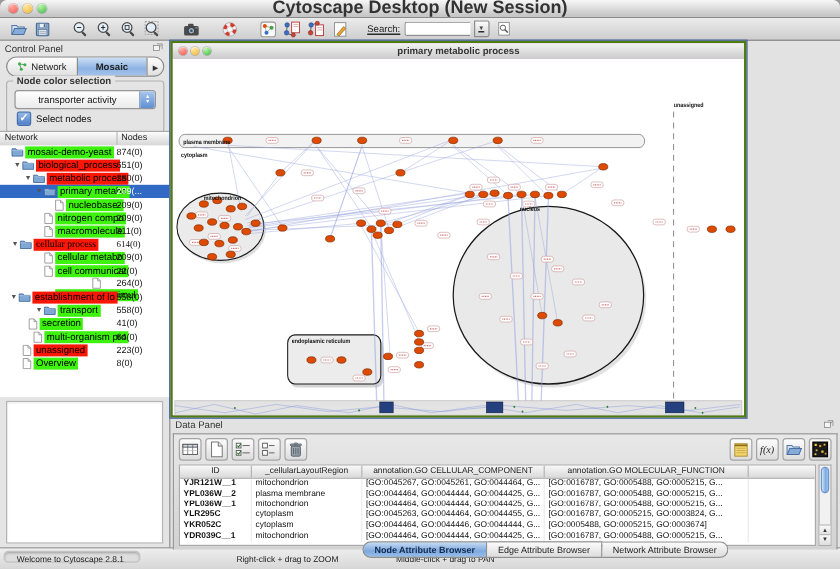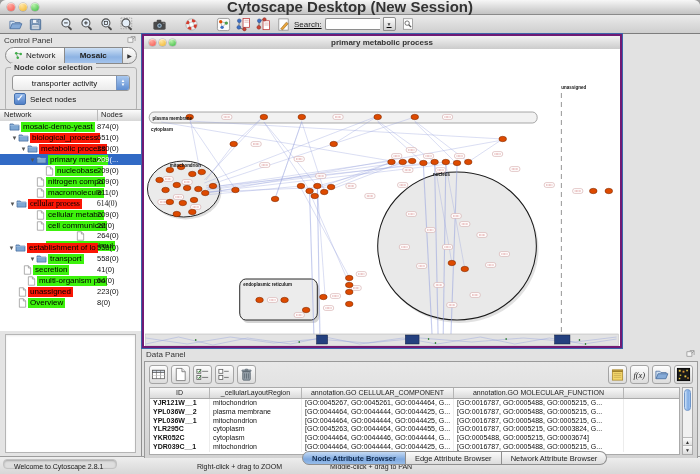--- a/index.html
+++ b/index.html
@@ -11,21 +11,21 @@
   .lights{position:absolute;left:7px;top:3px;display:flex;gap:4px;}
   .light{width:8px;height:8px;border-radius:50%;box-shadow:inset 0 1px 1px rgba(255,255,255,.6),0 0 0 .5px rgba(0,0,0,.25);}
   .l-red{background:radial-gradient(circle at 35% 30%,#ffa99f,#f4554d);}
   .l-yellow{background:radial-gradient(circle at 35% 30%,#ffe49f,#f0b429);}
   .l-green{background:radial-gradient(circle at 35% 30%,#b7f2a8,#37b93f);}
   
   .toolbar{position:absolute;left:0;top:15px;right:0;height:18px;background:linear-gradient(#ebebeb,#cecece);border-bottom:1px solid #7d7d7d;display:flex;align-items:center;padding:0 6px;}
   .tb-icons{display:flex;align-items:center;gap:2px;}
   .tb-btn{width:18px;height:16px;display:flex;align-items:center;justify-content:center;}
   .tb-sep{width:10px;height:1px;}
-  .search-wrap{display:flex;align-items:center;margin-left:2px;gap:3px;text-decoration:underline;}
+  .search-wrap{display:flex;align-items:center;margin-left:14px;gap:3px;text-decoration:underline;}
   .search-label{font-size:8px;color:#222;}
   .search-input{width:50px;height:10px;border:1px solid #8e8e8e;border-right:none;border-radius:2px 0 0 2px;font-size:7px;padding:0 2px;background:#fff;outline:none;font-family:inherit;}
   .search-dd{width:11px;height:12px;background:linear-gradient(#fdfdfd,#cfcfcf);border:1px solid #8e8e8e;border-radius:0 2px 2px 0;font-size:5px;display:flex;align-items:center;justify-content:center;color:#444;}
   
   .cp{position:absolute;left:0;top:34px;width:141px;bottom:17px;background:#e4e4e4;border-right:1px solid #8f8f8f;}
   .cp-header,.dp-header{height:12px;display:flex;justify-content:space-between;align-items:center;padding:0 4px;font-size:8px;color:#333;}
   .float-ic{display:flex;}
   .cp-tabs{position:absolute;top:13px;left:5px;right:4px;height:15px;display:flex;border:1px solid #8a8a8a;border-radius:9px;background:linear-gradient(#fdfdfd,#e0e0e0);overflow:hidden;}
   .cp-tab{flex:1;display:flex;align-items:center;justify-content:center;gap:3px;font-size:8px;color:#222;}
   .cp-tab.sel{background:linear-gradient(#cde0f5,#8db3e3 60%,#a3c3ec);border-left:1px solid #8a8a8a;font-weight:bold;}
@@ -45,21 +45,21 @@
   .trow.sel{background:#316ac5;}
   .t-arrow{width:7px;text-align:center;font-size:6px;color:#555;flex:none;}
   .t-icon{flex:none;margin-right:1px;display:flex;}
   .t-label{padding:0 2px;line-height:10px;}
   .t-label.green{background:#3df20c;}
   .t-label.red{background:#fb1605;}
   .t-count{position:absolute;left:97px;font-size:7.5px;color:#111;}
   .trow.sel .t-count{color:#fff;}
   .overview{position:absolute;left:5px;right:5px;top:300px;bottom:4px;background:#fff;border:1px solid #b5b5b5;box-shadow:inset 0 1px 2px rgba(0,0,0,.08);}
   
-  .netwin{position:absolute;left:142px;top:34px;width:480px;height:314px;border:2px solid #701a75;box-shadow:0 0 0 1px #3c64a8;background:#f0abfc;box-sizing:border-box;}
+  .netwin{position:absolute;left:142px;top:34px;width:480px;height:314px;border:2px solid #4d7c0f;box-shadow:0 0 0 1px #3c64a8;background:#f0abfc;box-sizing:border-box;}
   .net-title{position:relative;height:13px;background:linear-gradient(#f3f3f3,#cbcbcb);border-bottom:1px solid #999;}
   .net-title .title{line-height:13px;text-align:center;font-size:8px;font-weight:bold;color:#333;}
   .net-lights{position:absolute;left:5px;top:3px;display:flex;gap:3px;}
   .net-lights .light{width:7px;height:7px;}
   .net-canvas{position:absolute;top:13px;left:0;right:0;bottom:0;background:#fff;overflow:hidden;}
   .net-canvas svg{display:block;width:100%;height:100%;}
   
   .dp{position:absolute;left:142px;top:348px;right:0;height:110px;z-index:3;}
   .dp-body{position:absolute;top:13px;left:2px;right:2px;bottom:0;background:linear-gradient(#e8e8e8,#d2d2d2);border:1px solid #9a9a9a;border-bottom:none;}
   .dp-toolbar{position:absolute;top:2px;left:4px;right:4px;height:20px;display:flex;gap:3px;align-items:center;}

